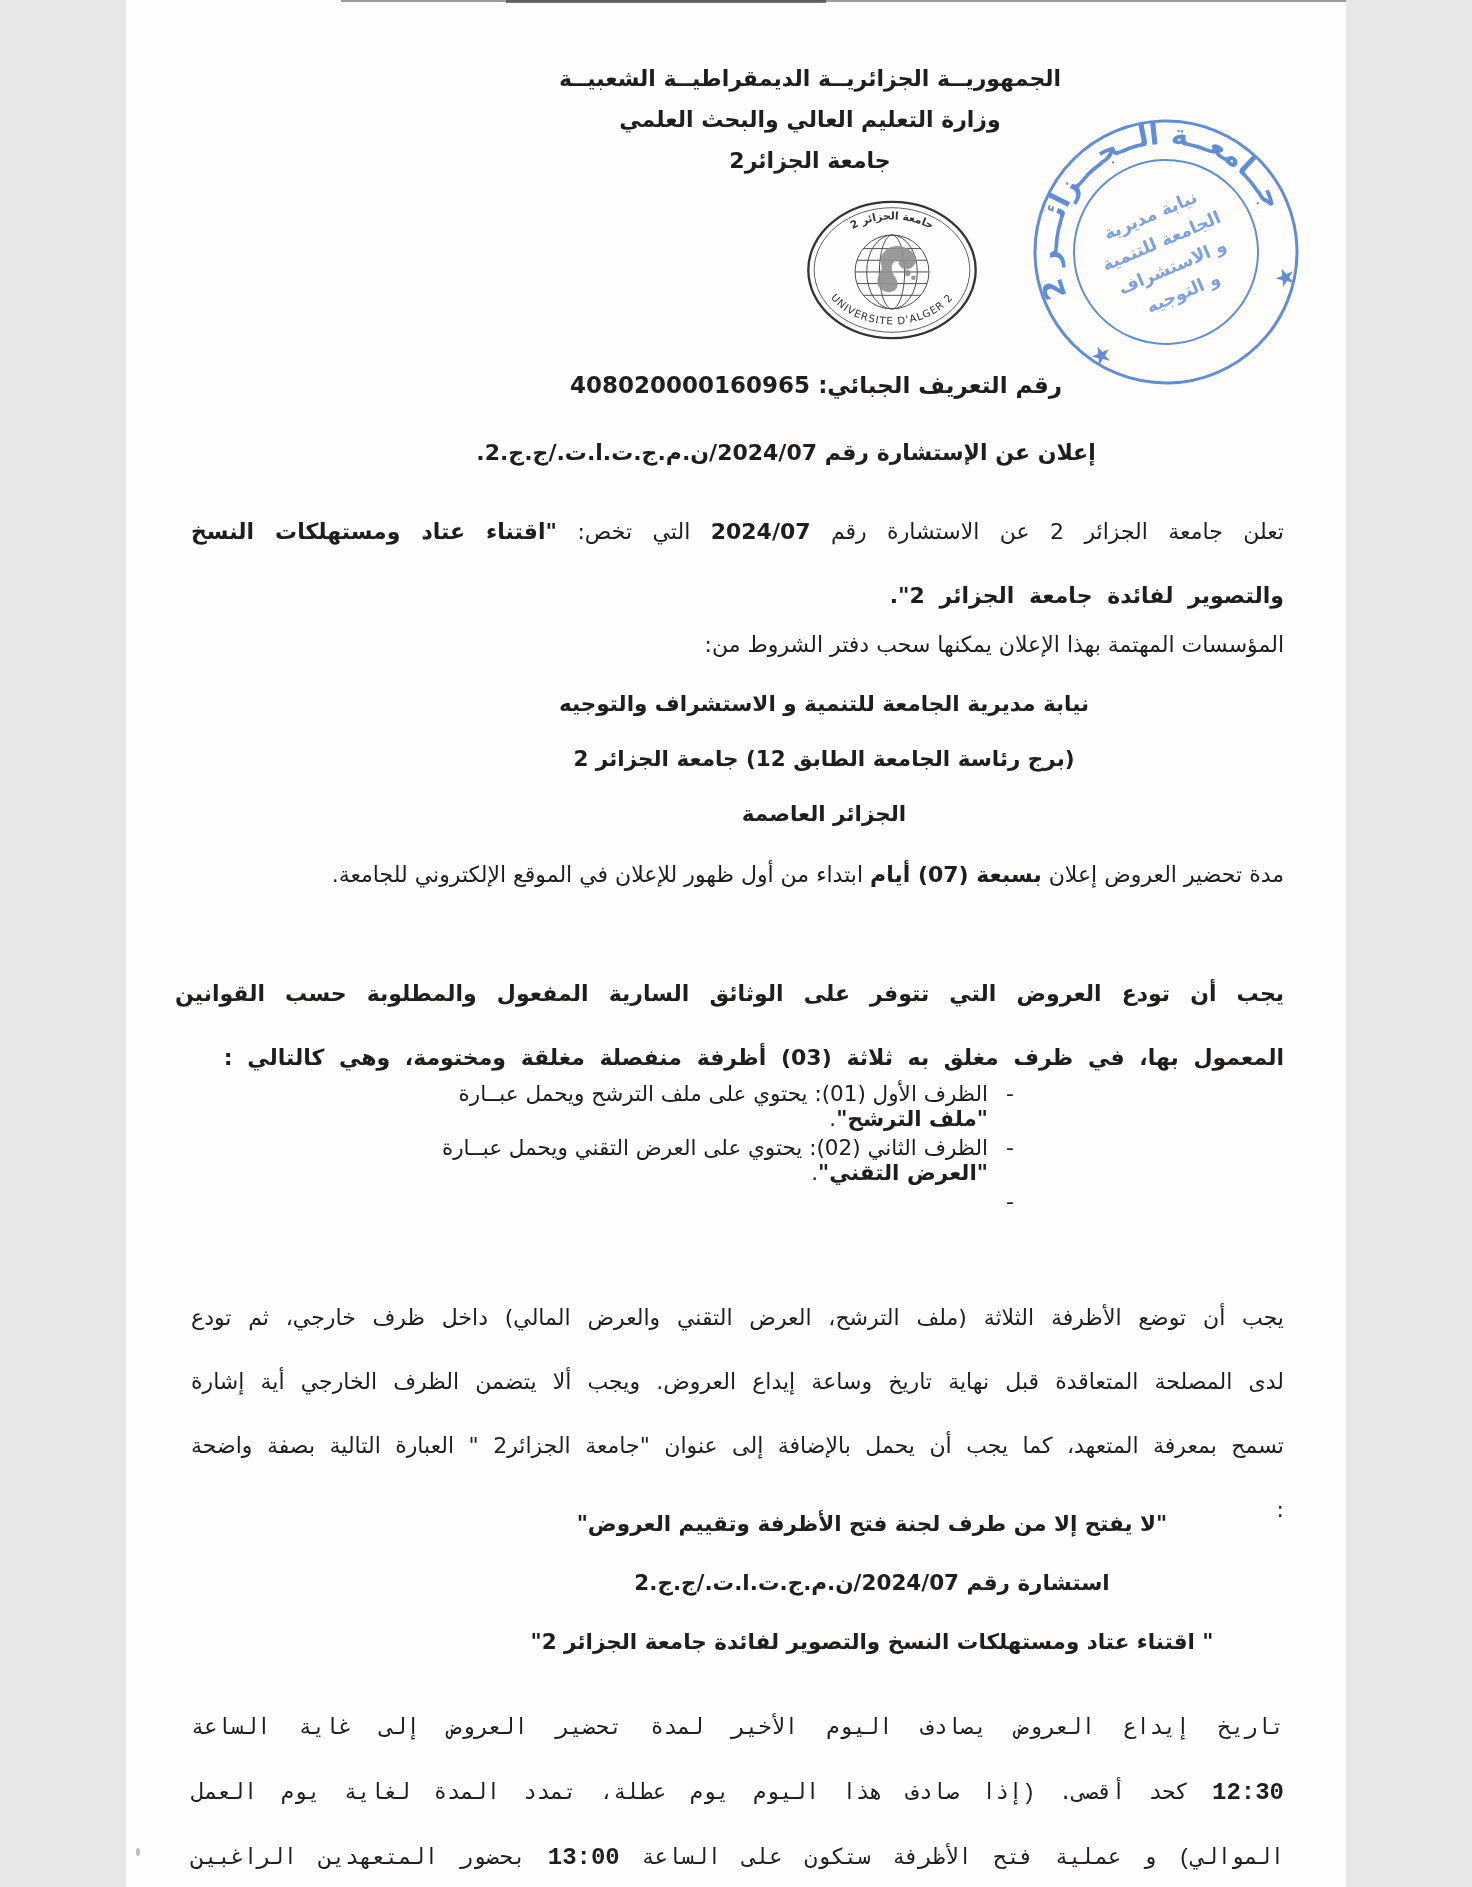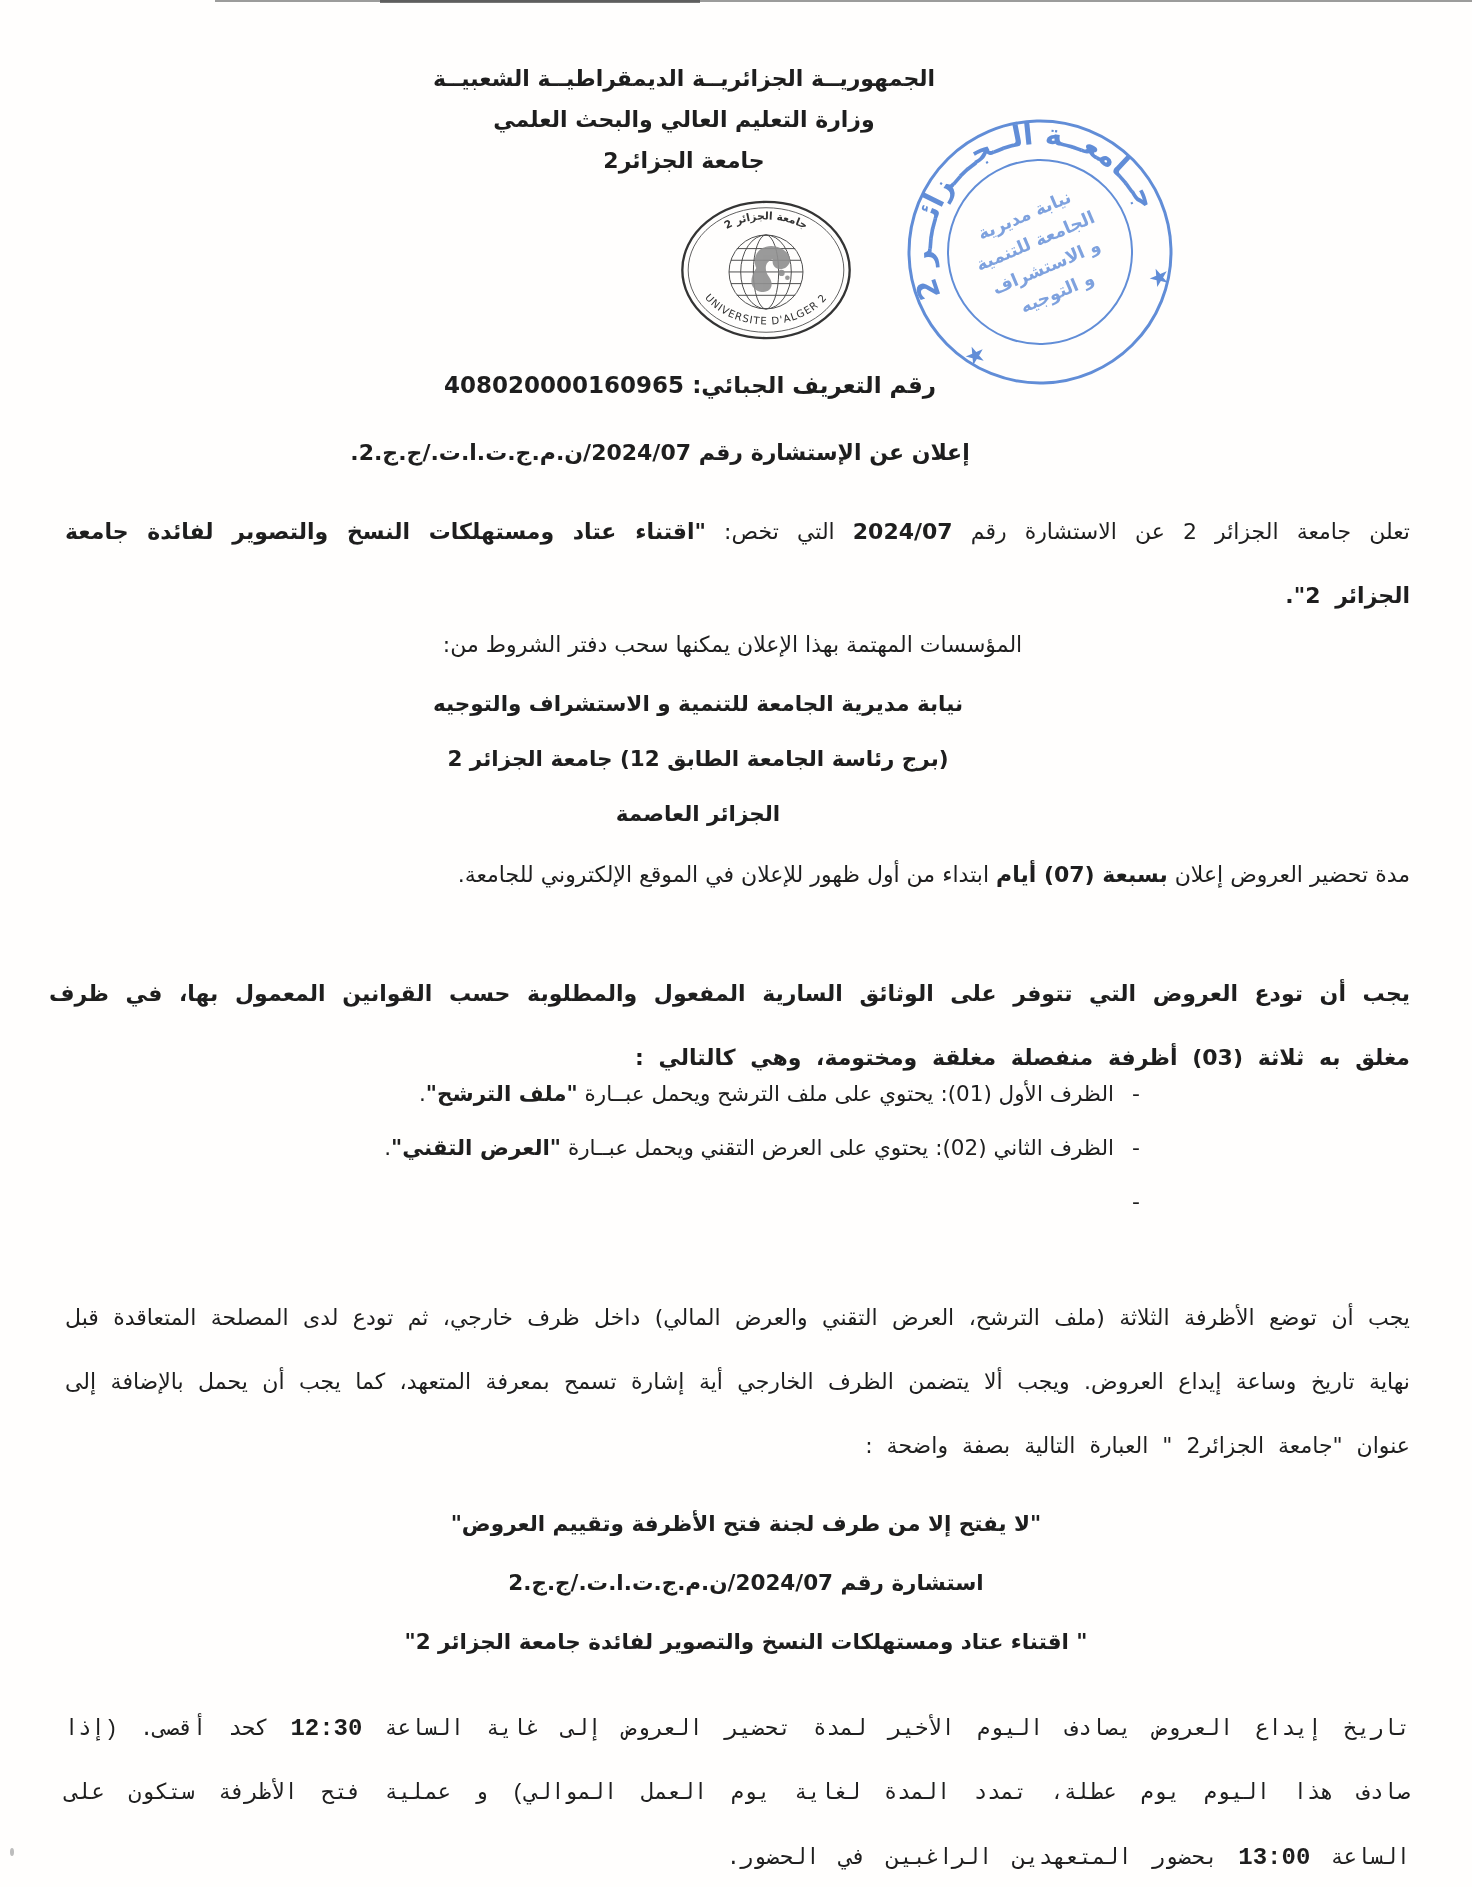--- a/index.html
+++ b/index.html
@@ -1,18 +1,18 @@
 <!DOCTYPE html>
 <html lang="ar" dir="rtl"><head>
 <meta charset="utf-8">
 <style>
   html,body{margin:0;padding:0;background:#e8e8e8;}
   .page{
     position:relative;
-    width:1472px;height:1887px;
+    width:1220px;height:1887px;
     margin:0 auto;
     background:#fffefd;
     font-family:"DejaVu Sans", sans-serif;
     color:#1e1e1e;
     direction:rtl;
     overflow:hidden;
   }
   .abs{position:absolute;}
   .b{font-weight:bold;text-align:center;}
   .center{text-align:center;}
@@ -102,21 +102,21 @@
   </div>
 
   <div class="abs b center" style="top:372px;left:-46px;width:1472px;font-size:23px;">رقم التعريف الجبائي: 408020000160965</div>
 
   <div class="abs b center" style="top:440px;left:-76px;width:1472px;font-size:22px;">إعلان عن الإستشارة رقم 2024/07/ن.م.ج.ت.ا.ت./ج.ج.2.</div>
 
   <div class="abs just" style="top:500px;right:62px;left:65px;">
     <span>تعلن جامعة الجزائر 2 عن الاستشارة رقم </span><span class="b">2024/07</span><span> التي تخص: </span><span class="b">"اقتناء عتاد ومستهلكات النسخ والتصوير لفائدة جامعة الجزائر 2".</span>
   </div>
 
-  <div class="abs bodyline" style="top:632px;right:62px;left:55px;text-align:center;">المؤسسات المهتمة بهذا الإعلان يمكنها سحب دفتر الشروط من:</div>
+  <div class="abs bodyline" style="top:632px;right:62px;left:55px;text-align:right;">المؤسسات المهتمة بهذا الإعلان يمكنها سحب دفتر الشروط من:</div>
 
   <div class="abs b center" style="top:676px;left:-38px;width:1472px;font-size:21.5px;line-height:55px;">
     <div>نيابة مديرية الجامعة للتنمية و الاستشراف والتوجيه</div>
     <div>(برج رئاسة الجامعة الطابق 12)  جامعة الجزائر 2</div>
     <div>الجزائر العاصمة</div>
   </div>
 
   <div class="abs bodyline" style="top:862px;right:62px;left:65px;text-align:right;">
     <span>مدة تحضير العروض إعلان </span><span class="b">بسبعة (07) أيام</span><span> ابتداء من أول ظهور للإعلان في الموقع الإلكتروني للجامعة.</span>
   </div>

